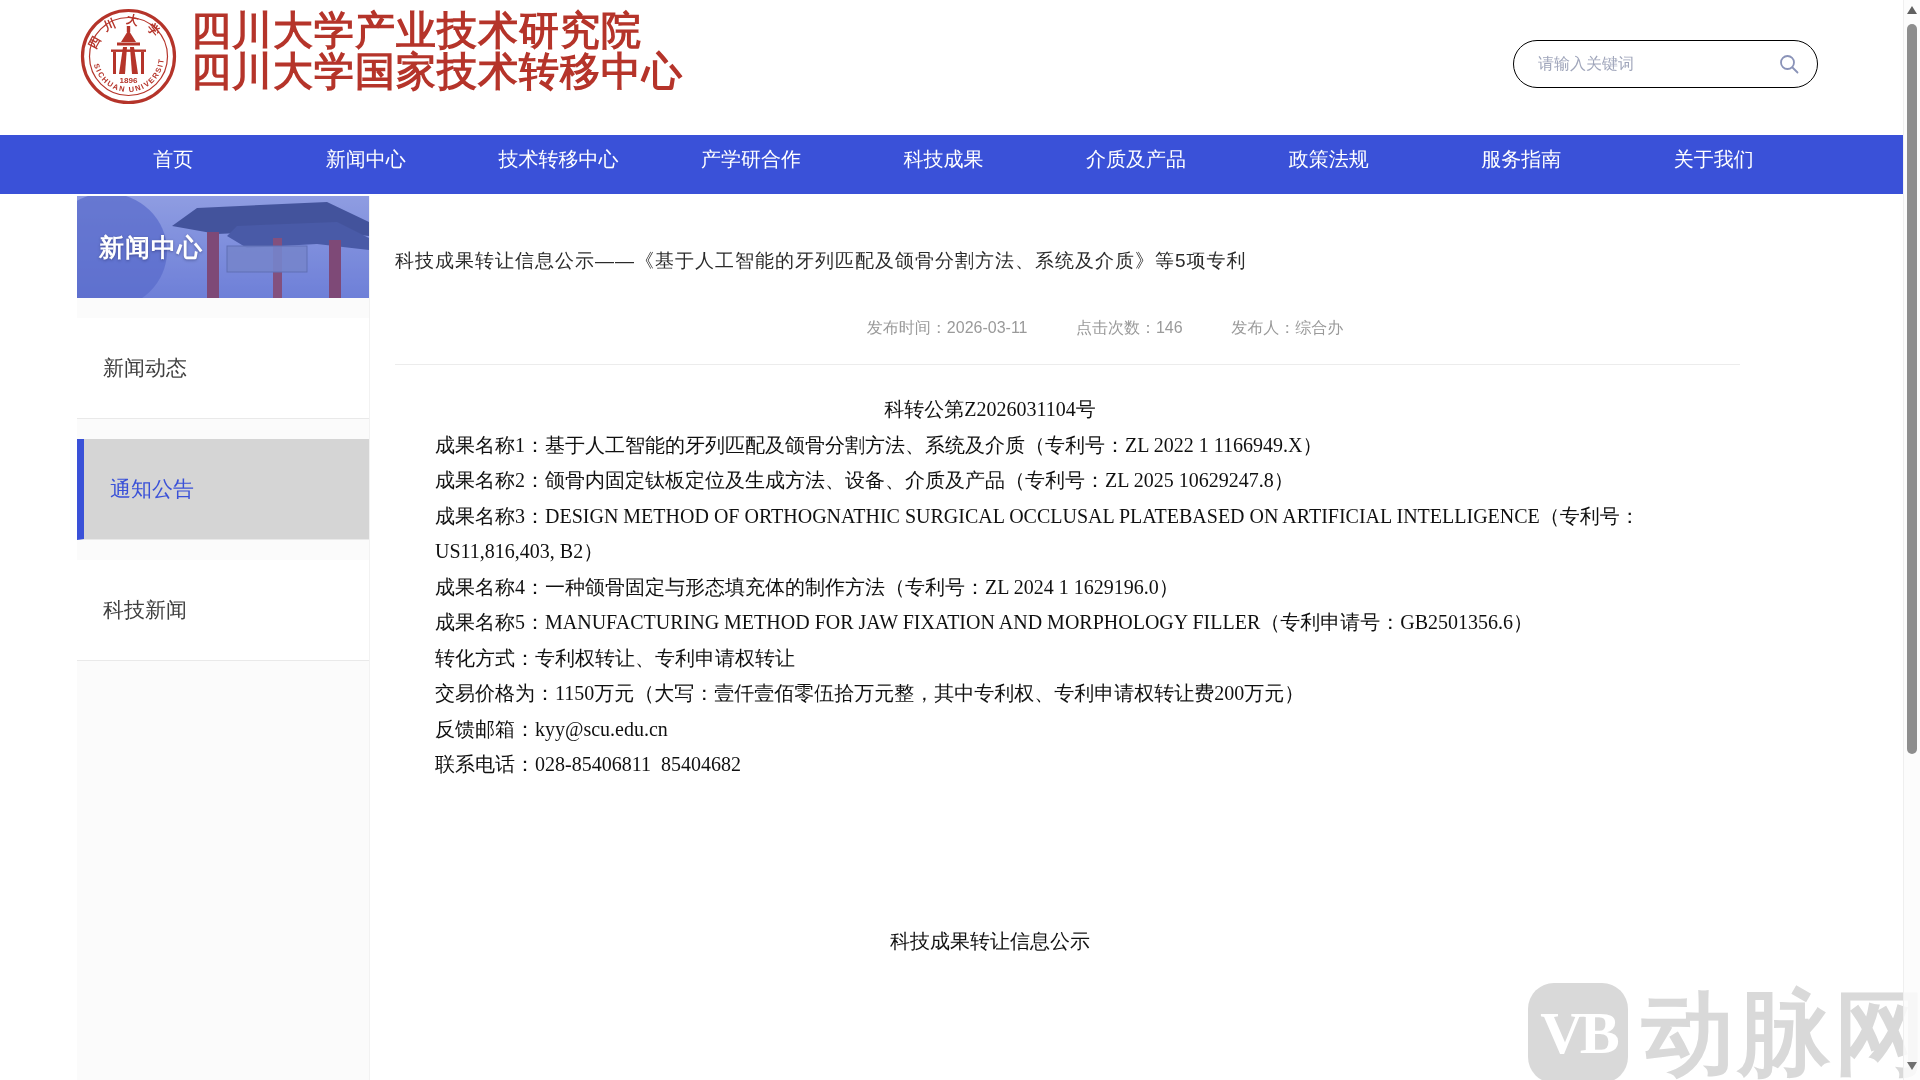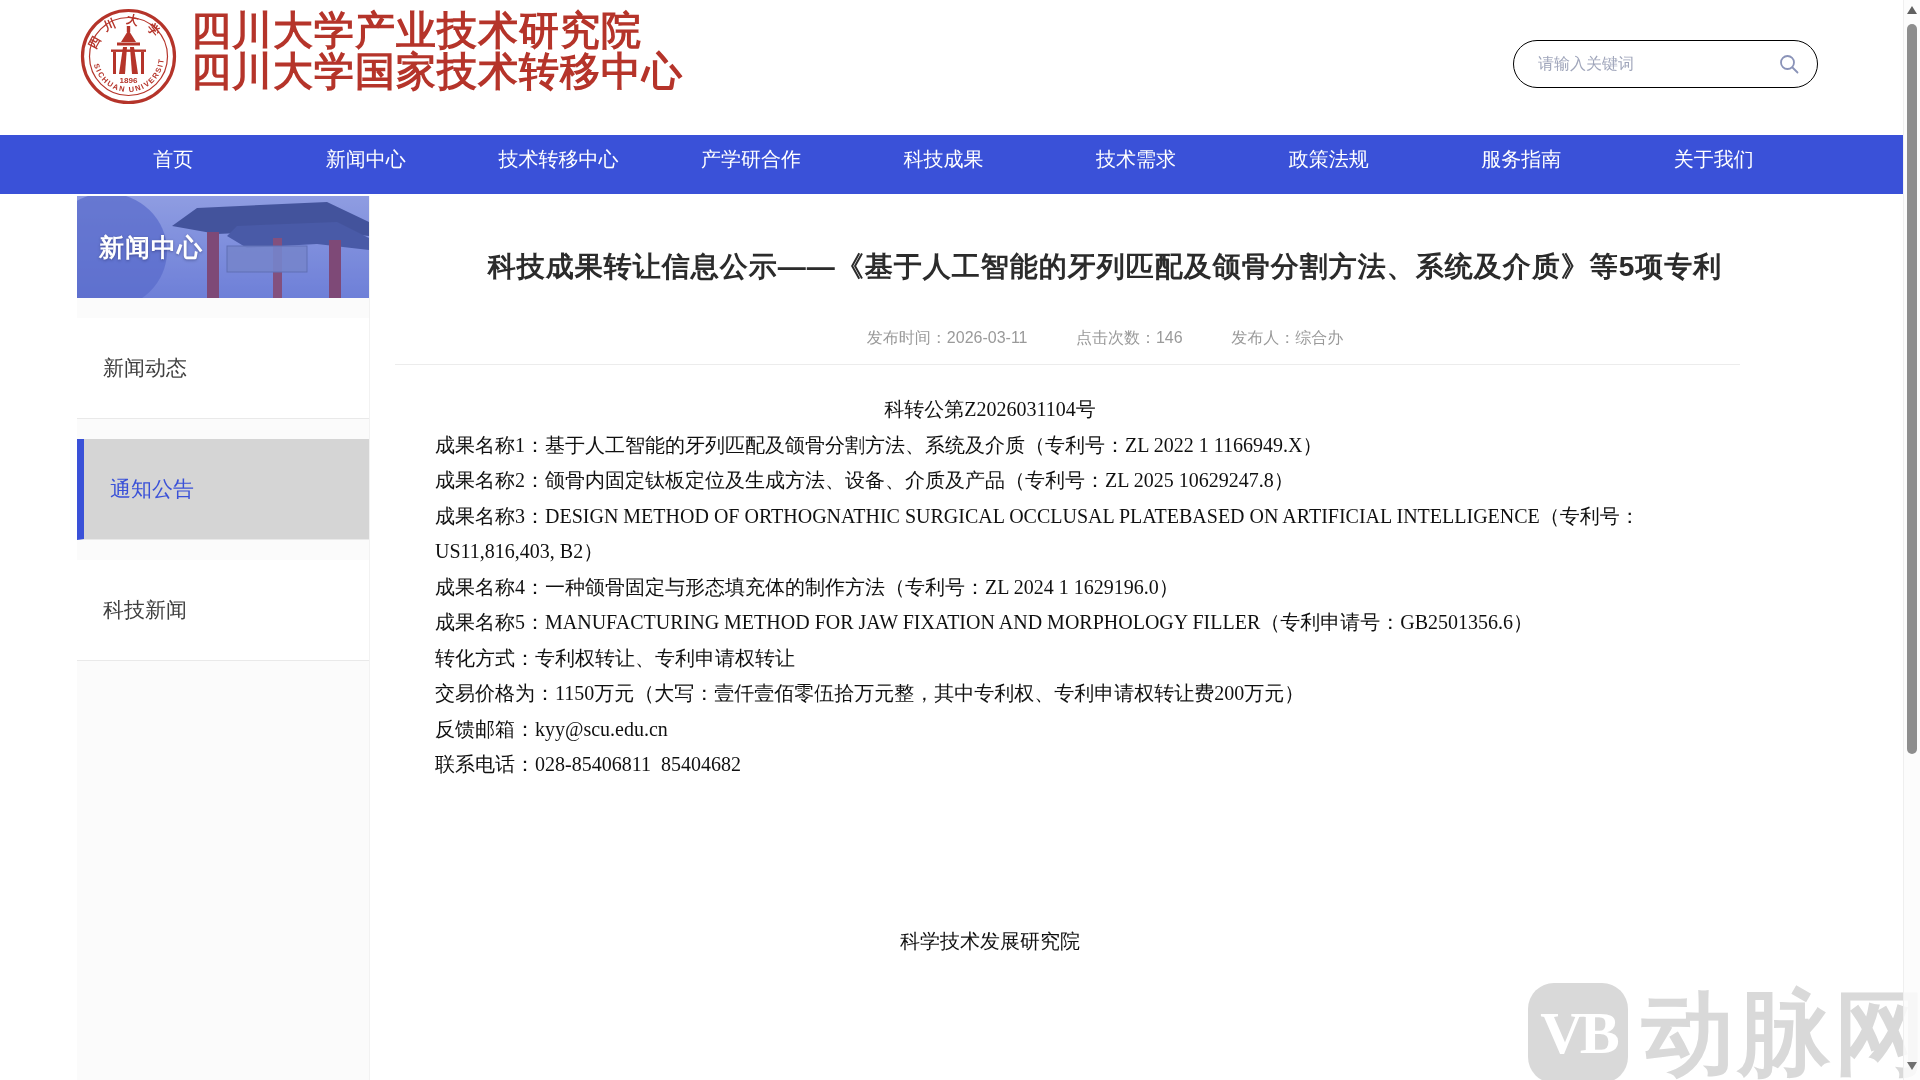--- a/index.html
+++ b/index.html
@@ -38,25 +38,25 @@
   }
   .side-item{
     width:292px;height:101px;box-sizing:border-box;background:#ffffff;border-bottom:1px solid #e9e9e9;
     display:flex;align-items:center;padding-left:26px;font-size:21px;color:#3f3f3f;cursor:pointer;margin-top:20px;
   }
   .side-item.active{
     background:#d5d5d5;color:#3a51d8;border-left:7px solid #3a51d8;
   }
   
   .article-title{
-    position:absolute;left:395px;top:248px;width:1420px;text-align:center;
-    font-size:28px;font-weight:bold;color:#2b2b2b;letter-spacing:1px;
+    position:absolute;left:395px;top:248px;width:1420px;text-align:left;
+    font-size:19px;font-weight:normal;color:#2b2b2b;letter-spacing:1px;
   }
   .article-meta{
-    position:absolute;left:395px;top:328px;width:1420px;text-align:center;
+    position:absolute;left:395px;top:318px;width:1420px;text-align:center;
     font-size:16px;color:#9a9a9a;
   }
   .meta-item{display:inline-block;margin:0 22px;}
   .title-divider{position:absolute;left:395px;top:364px;width:1345px;height:0;border-top:1px solid #ececec;}
   .doc{
     position:absolute;left:435px;top:392px;width:1310px;
     font-family:"Liberation Serif","DejaVu Serif",serif;
     font-size:20px;color:#101010;line-height:35.5px;
   }
   .doc-number{text-align:center;padding-right:200px;}
@@ -126,21 +126,21 @@
   </div>
 </div>
 
 <div class="nav">
   <div class="nav-inner">
     <div class="nav-item">首页</div>
     <div class="nav-item">新闻中心</div>
     <div class="nav-item">技术转移中心</div>
     <div class="nav-item">产学研合作</div>
     <div class="nav-item">科技成果</div>
-    <div class="nav-item">技术需求</div>
+    <div class="nav-item">介质及产品</div>
     <div class="nav-item">政策法规</div>
     <div class="nav-item">服务指南</div>
     <div class="nav-item">关于我们</div>
   </div>
 </div>
 
 <div class="sidebar">
   <div class="side-head">
     <svg width="292" height="102" viewBox="0 0 292 102">
       <defs>
@@ -185,21 +185,21 @@
   <div class="doc-number">科转公第Z2026031104号</div>
   <div class="doc-line">成果名称1：基于人工智能的牙列匹配及颌骨分割方法、系统及介质（专利号：ZL 2022 1 1166949.X）</div>
   <div class="doc-line">成果名称2：颌骨内固定钛板定位及生成方法、设备、介质及产品（专利号：ZL 2025 10629247.8）</div>
   <div class="doc-line">成果名称3：DESIGN METHOD OF ORTHOGNATHIC SURGICAL OCCLUSAL PLATEBASED ON ARTIFICIAL INTELLIGENCE（专利号：US11,816,403, B2）</div>
   <div class="doc-line">成果名称4：一种颌骨固定与形态填充体的制作方法（专利号：ZL 2024 1 1629196.0）</div>
   <div class="doc-line">成果名称5：MANUFACTURING METHOD FOR JAW FIXATION AND MORPHOLOGY FILLER（专利申请号：GB2501356.6）</div>
   <div class="doc-line">转化方式：专利权转让、专利申请权转让</div>
   <div class="doc-line">交易价格为：1150万元（大写：壹仟壹佰零伍拾万元整，其中专利权、专利申请权转让费200万元）</div>
   <div class="doc-line">反馈邮箱：kyy@scu.edu.cn</div>
   <div class="doc-line">联系电话：028-85406811  85404682</div>
-  <div class="doc-sign">科学技术发展研究院</div>
+  <div class="doc-sign">科技成果转让信息公示</div>
 
 </div>
 
 <div class="watermark">
   <div class="wm-badge">VB</div>
   <div class="wm-text">动脉网</div>
 </div>
 
 <div class="scrollbar">
   <div class="sb-up"></div>

